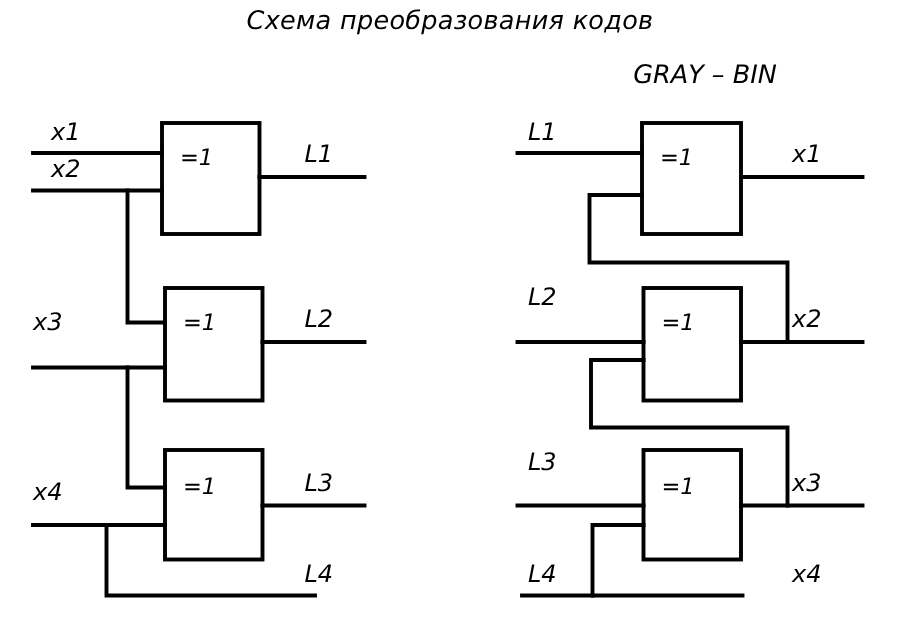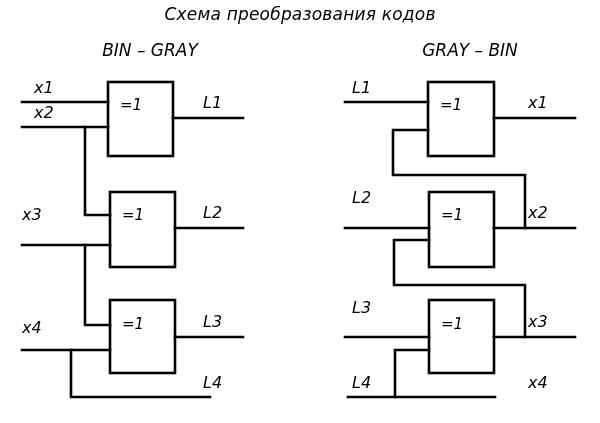--- a/index.html
+++ b/index.html
@@ -63,21 +63,20 @@
     white-space: nowrap;
   }
 </style>
 </head>
 <body>
 
 <div id="page">
 
   <div class="title">Схема преобразования кодов</div>
 
-  <div class="subtitle" id="sub-left">BIN – GRAY</div>
   <div class="subtitle" id="sub-right">GRAY – BIN</div>
 
   <svg class="svg-layer" width="600" height="423" viewBox="0 0 600 423">
     <g stroke="#000000" stroke-width="2.6" fill="none" stroke-linecap="square">
 
       <rect x="108" y="82" width="65" height="74"></rect>
       <rect x="110" y="192" width="65" height="75"></rect>
       <rect x="110" y="300" width="65" height="73"></rect>
 
       <path d="M22,102 H108"></path>

